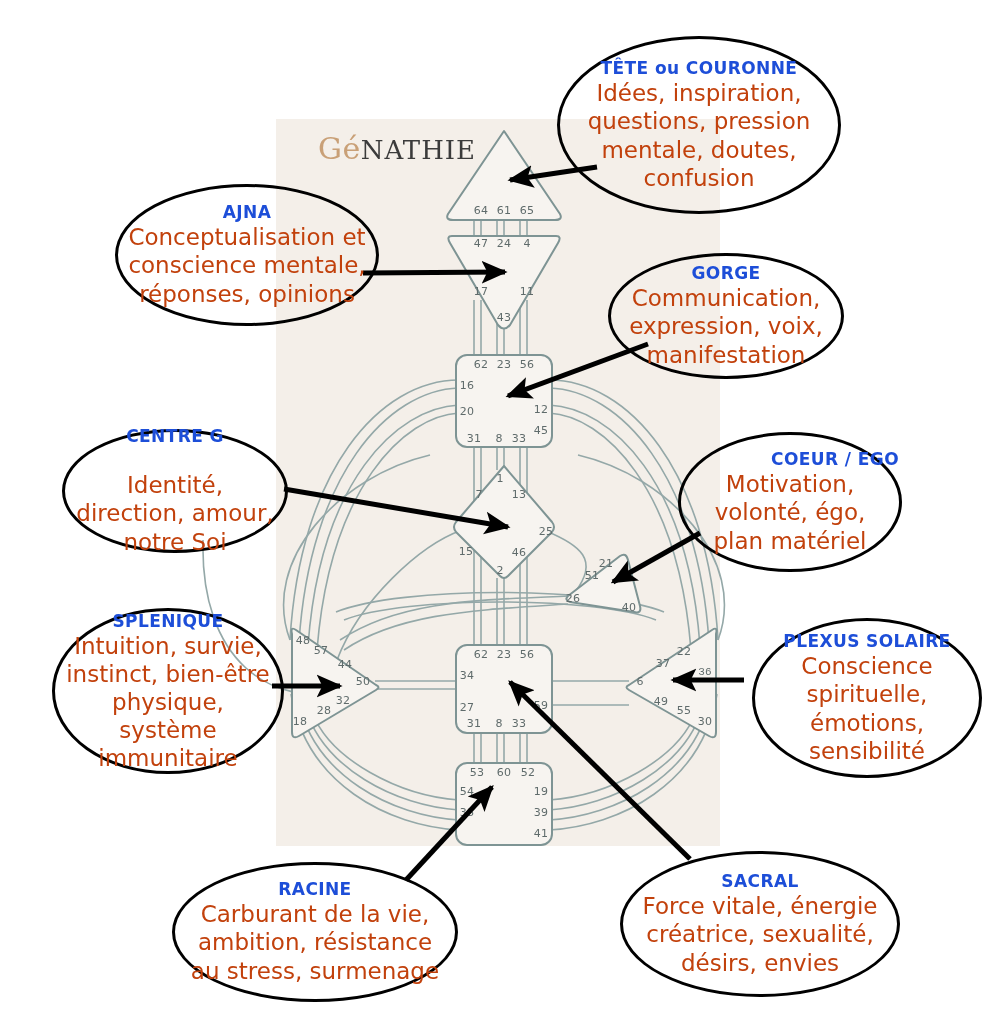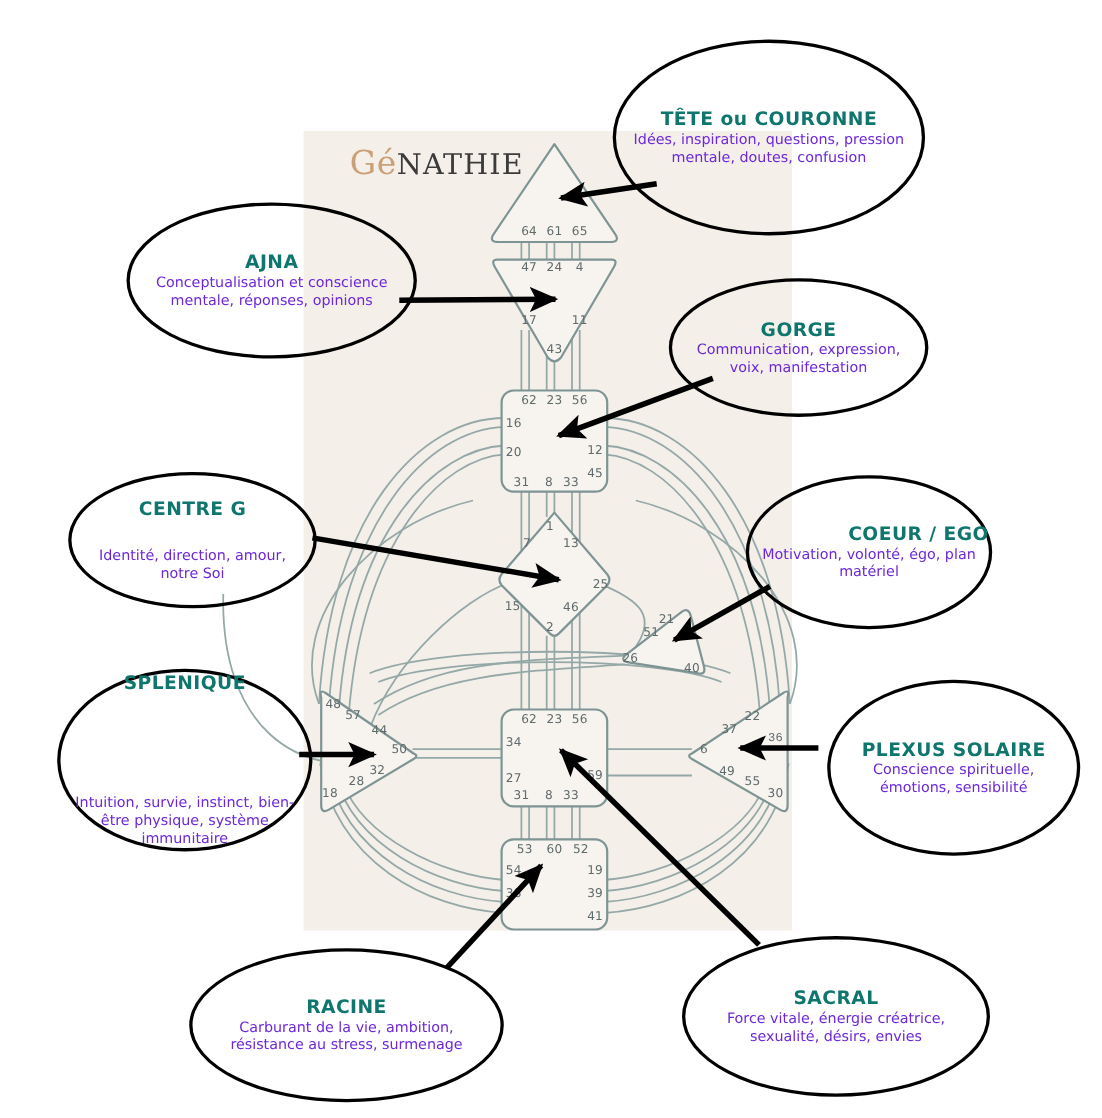--- a/index.html
+++ b/index.html
@@ -47,30 +47,30 @@
     position:absolute;
     border:3.5px solid #000;
     border-radius:50%;
     background:transparent;
     display:flex;flex-direction:column;
     align-items:center;justify-content:center;
     text-align:center;
     box-sizing:border-box;
   }
   .bubble .title{
-    color:#0f766e;
+    color:#1d4ed8;
     font-weight:bold;
     font-size:17px;
     letter-spacing:.4px;
     margin-bottom:1px;
     white-space:nowrap;
   }
   .bubble .body{
-    color:#6d28d9;
-    font-size:13px;
+    color:#c2410c;
+    font-size:23px;
     line-height:1.22;
     padding:0 8px;
   }
 </style>
 </head>
 <body>
 
 <div id="stage">
 
   <div class="panel"></div>

